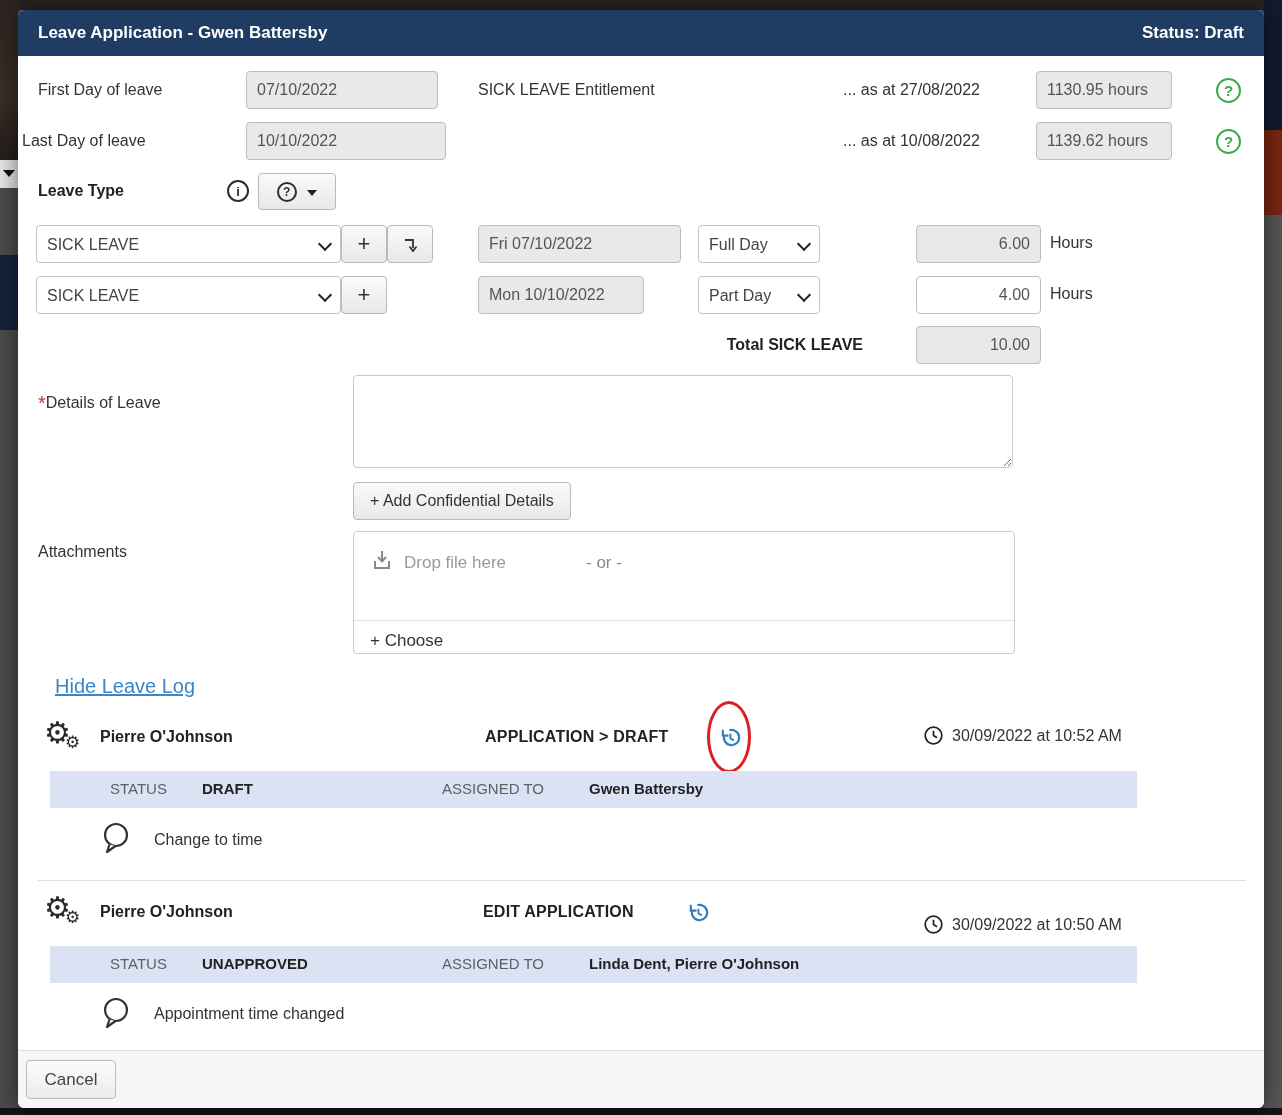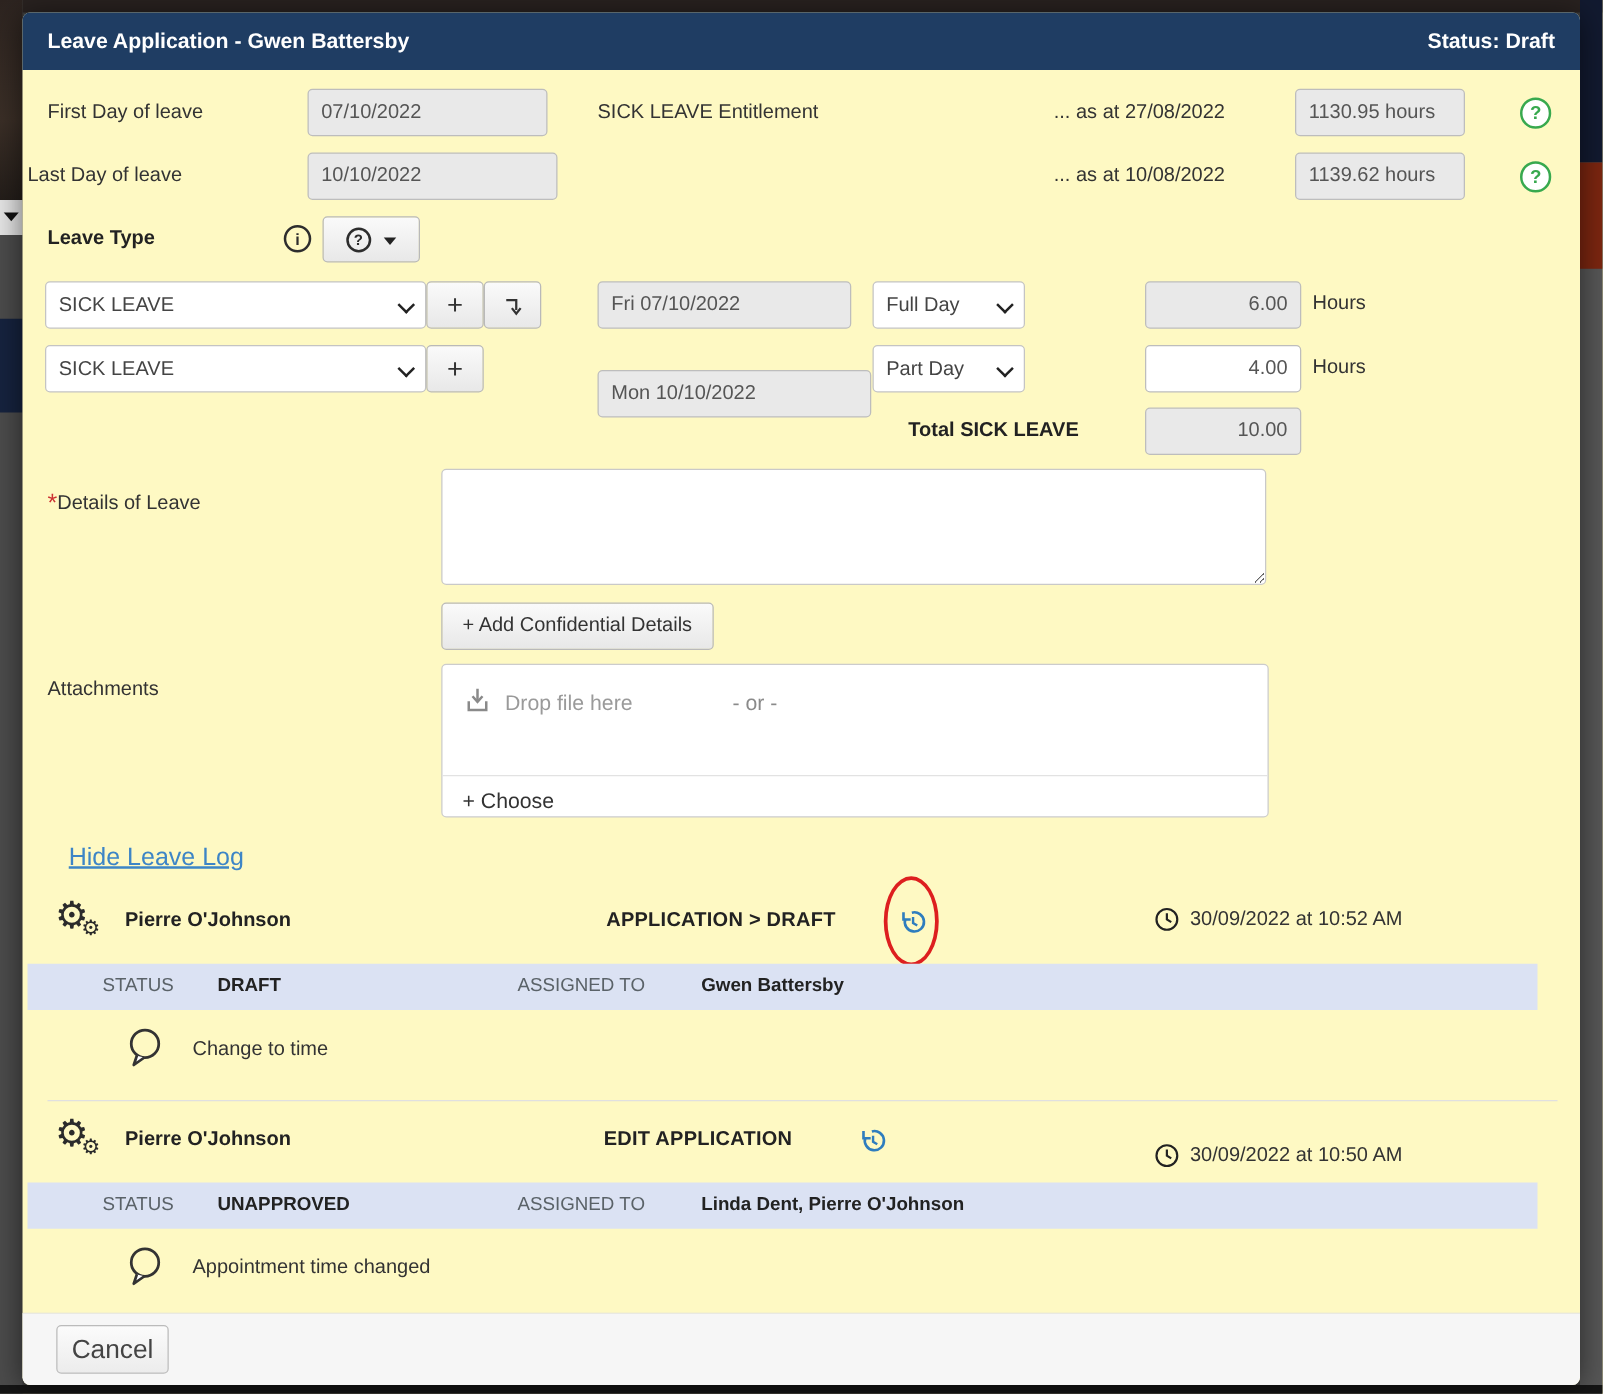--- a/index.html
+++ b/index.html
@@ -18,21 +18,21 @@
   .bd-left-light { left:0; top:160px; width:18px; height:28px; background:#e6e6e6; }
   .bd-left-caret { left:3px; top:170px; width:0; height:0; border-left:6px solid transparent; border-right:6px solid transparent; border-top:7px solid #111; }
   .bd-left-navy  { left:0; top:255px; width:18px; height:75px; background:#16233f; }
   .bd-right  { left:1264px; top:0; width:18px; height:1115px; background:#575757; }
   .bd-right-navy { left:1264px; top:0; width:18px; height:130px; background:#121a30; }
   .bd-right-red  { left:1264px; top:130px; width:18px; height:85px; background:#7c2610; }
 
   
   .modal {
     position:absolute; left:18px; top:10px; width:1246px; height:1098px;
-    background:#fef9c3; border-radius:6px; box-shadow:0 2px 24px rgba(0,0,0,.55);
+    background:#ffffff; border-radius:6px; box-shadow:0 2px 24px rgba(0,0,0,.55);
   }
   .modal-header {
     position:absolute; left:0; top:0; right:0; height:46px; background:#1f3d63;
     border-radius:6px 6px 0 0; display:flex; align-items:center;
     justify-content:space-between; padding:0 20px; color:#fff;
   }
   .modal-title  { font-size:17px; font-weight:600; }
   .modal-status { font-size:17px; font-weight:600; }
 
   .lbl { font-size:16px; color:#333; }
@@ -88,21 +88,21 @@
   .dz-text { color:#9a9a9a; font-size:17px; }
   .dz-or { color:#8a8a8a; font-size:17px; }
   .dz-choose { color:#333; font-size:17px; cursor:pointer; }
 
   .link { color:#3d85c6; text-decoration:underline; font-size:20px; cursor:pointer; }
 
   .log-name { font-size:16px; font-weight:700; color:#222; }
   .log-action { font-size:16px; font-weight:700; color:#222; letter-spacing:.2px; }
   .log-time { font-size:16px; color:#333; display:flex; align-items:center; gap:8px; }
   .status-row {
-    position:absolute; left:4px; width:1208px; height:37px; background:#dbe2f3;
+    position:absolute; left:32px; width:1087px; height:37px; background:#dbe2f3;
   }
   .status-row span { position:absolute; top:9px; font-size:15px; }
   .muted { color:#5a6268; }
   .strong { color:#222; font-weight:700; font-size:16px; }
   .hr { position:absolute; left:20px; width:1208px; border-top:1px solid #e0e0e0; }
 
   .gears { position:absolute; width:40px; height:40px; color:#2b2b2b; }
   .gear-big   { position:absolute; left:0; top:-2px; font-size:30px; line-height:1; }
   .gear-small { position:absolute; left:21px; top:14px; font-size:17px; line-height:1; }
 
@@ -111,21 +111,21 @@
     border-radius:50%; pointer-events:none;
   }
 
   .modal-footer {
     position:absolute; left:0; right:0; top:1040px; height:58px;
     background:#f6f6f6; border-top:1px solid #ddd; border-radius:0 0 6px 6px;
   }
   .btn-cancel {
     position:absolute; left:8px; top:9px; width:90px; height:39px;
     background:linear-gradient(#fbfbfb,#ececec); border:1px solid #bbb;
-    border-radius:4px; color:#444; font-size:21px; cursor:pointer;margin-left:19px;
+    border-radius:4px; color:#444; font-size:17px; cursor:pointer;
   }
   .btn-submit {
     position:absolute; right:8px; top:9px; width:213px; height:39px;
     background:linear-gradient(#3a7bdd,#2b66cd); border:1px solid #2257b4;
     border-radius:4px; color:#fff; font-size:17px; font-weight:600; cursor:pointer;
   }
   .icon-svg { display:inline-block; vertical-align:middle; }
 </style>
 </head>
 <body>
@@ -188,21 +188,21 @@
   </span>
   <input class="abs fld ro num" style="left: 898px; top: 215px; width: 125px;" readonly="" value="6.00">
   <span class="abs lbl" style="left:1032px; top:224px;">Hours</span>
 
   <span class="selwrap" style="left:18px; top:266px; width:305px;">
     <select>
       <option>SICK LEAVE</option>
     </select>
   </span>
   <button class="abs btn-grey sq" style="left:323px; top:266px;">+</button>
-  <input class="abs fld ro" style="left: 460px; top: 266px; width: 219px; margin-top: 20px;" readonly="" value="Mon 10/10/2022">
+  <input class="abs fld ro" style="left: 460px; top: 266px; width: 166px;" readonly="" value="Mon 10/10/2022">
   <span class="selwrap" style="left:680px; top:266px; width:122px;">
     <select>
       <option>Part Day</option>
     </select>
   </span>
   <input class="abs fld num" style="left: 898px; top: 266px; width: 125px;" value="4.00">
   <span class="abs lbl" style="left:1032px; top:275px;">Hours</span>
 
   <span class="abs lbl-b" style="left:660px; top:326px; width:185px; text-align:right;">Total SICK LEAVE</span>
   <input class="abs fld ro num" style="left: 898px; top: 316px; width: 125px;" readonly="" value="10.00">

